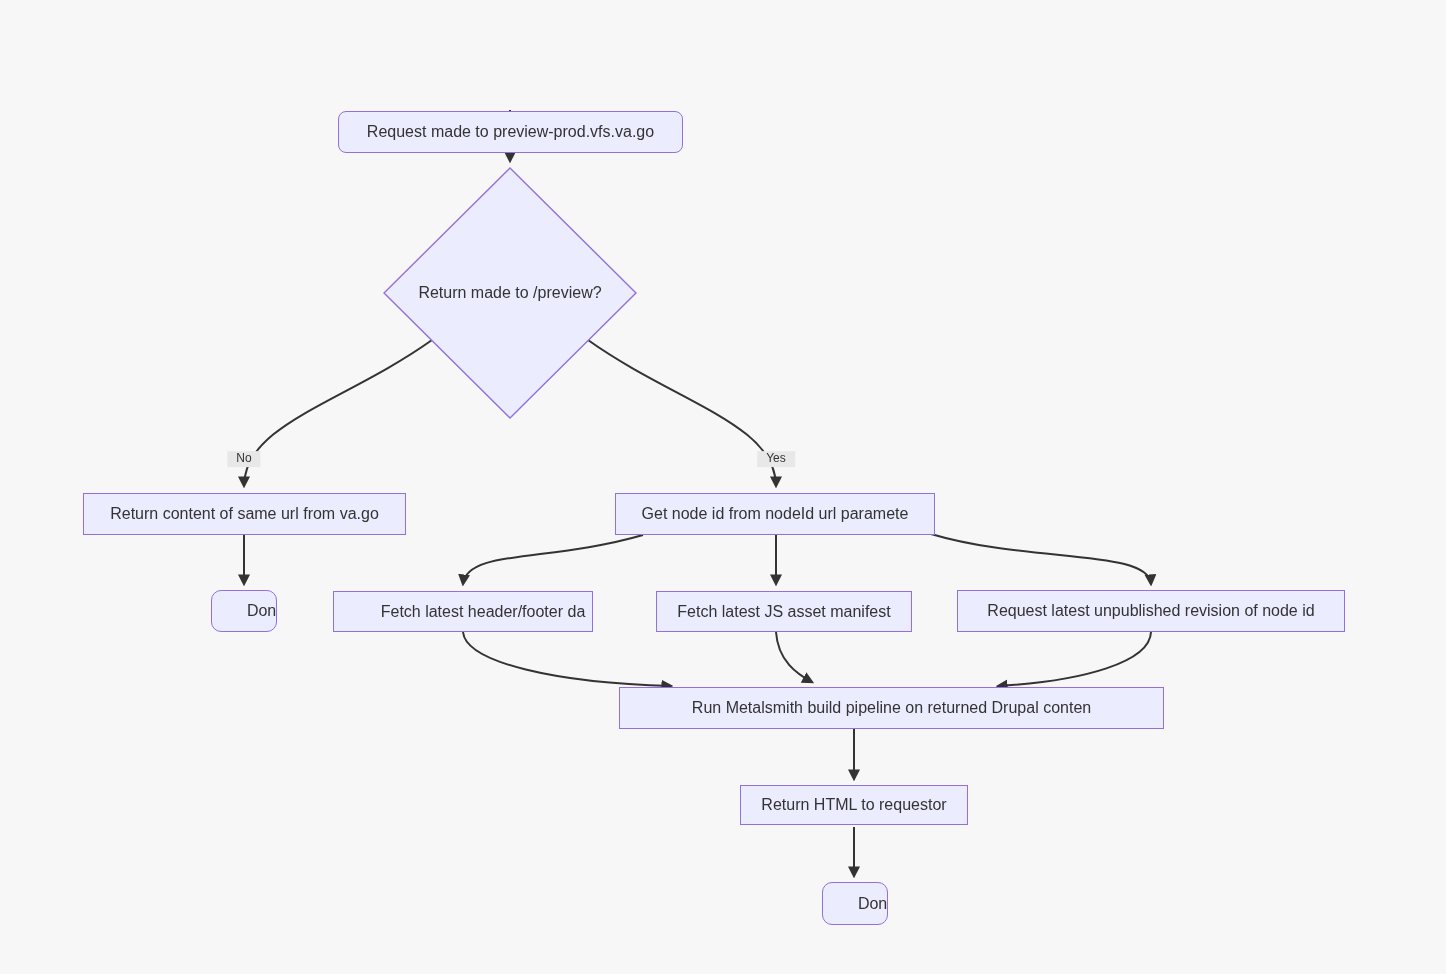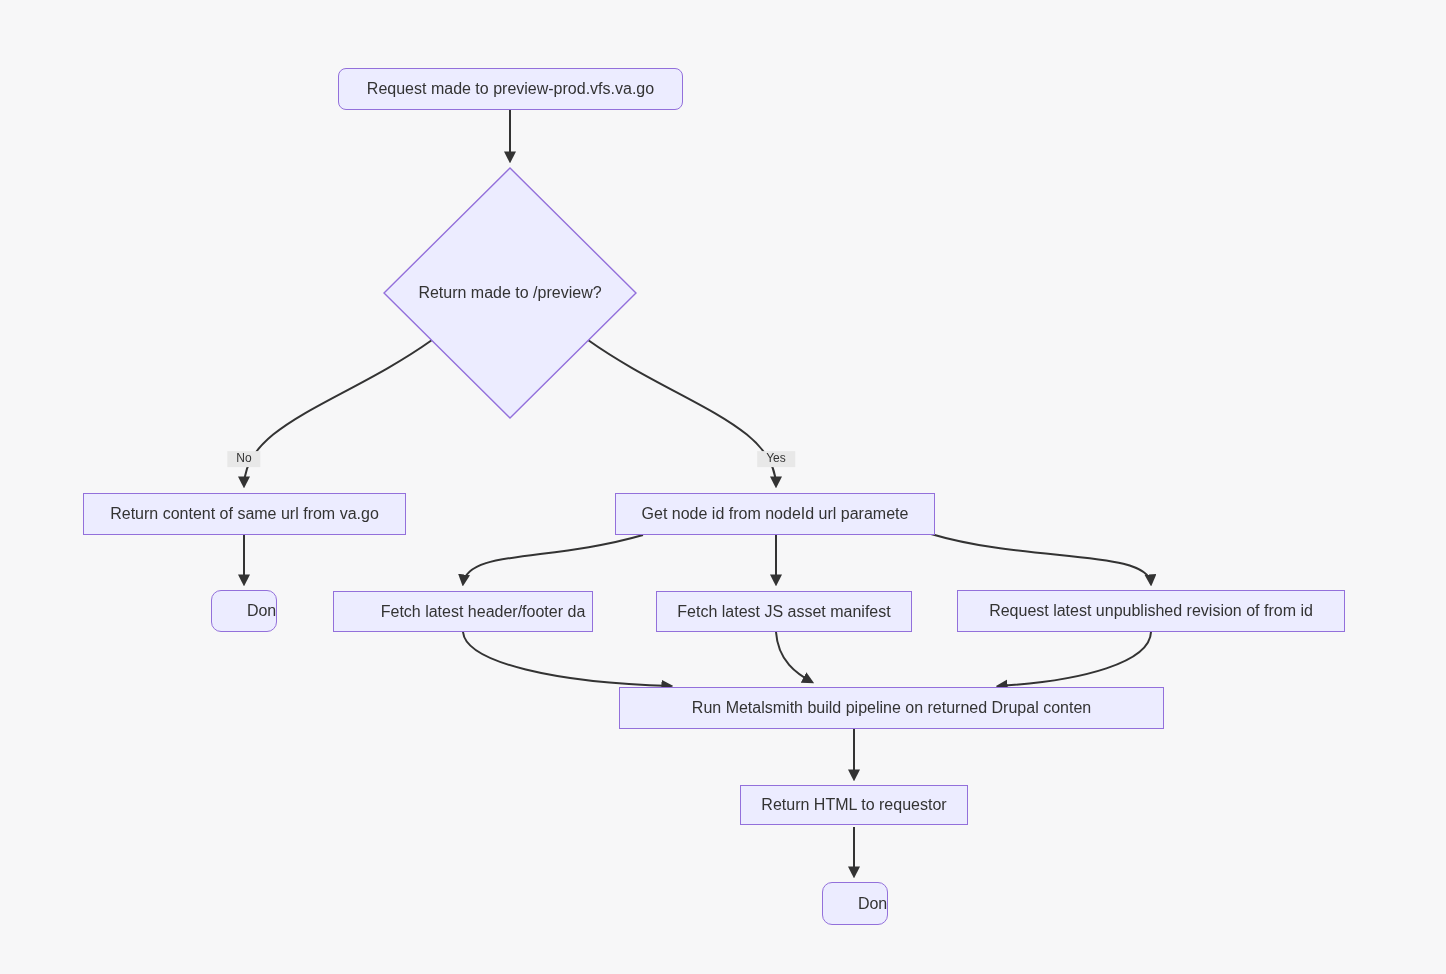--- a/index.html
+++ b/index.html
@@ -30,21 +30,21 @@
     border: 1.4px solid #9370db;
     display: flex;
     align-items: center;
     justify-content: center;
     font-size: 16px;
     line-height: 1.2;
     white-space: nowrap;
     overflow: hidden;
     padding: 0 4px;
   }
-  .node.rounded { border-radius: 8px; }
+  .node.rounded { border-radius: 8px; margin-top: 43px; }
   .node.pill { border-radius: 10px; padding-left: 48px; }
   .diamond-label {
     position: absolute;
     display: flex;
     align-items: center;
     justify-content: center;
     font-size: 16px;
     white-space: nowrap;
     overflow: hidden;
   }
@@ -111,21 +111,21 @@
 
   <div class="node" style="left:333px; top:591px; width:260px; height:41px;padding-left:44px;">
     <span>Fetch latest header/footer da</span>
   </div>
 
   <div class="node" style="left:647px; top:591px; width:256px; height:41px;margin-left:9px;">
     <span>Fetch latest JS asset manifest</span>
   </div>
 
   <div class="node" style="left:957px; top:590px; width:388px; height:42px;">
-    <span>Request latest unpublished revision of from id</span>
+    <span>Request latest unpublished revision of node id</span>
   </div>
 
   <div class="node" style="left:619px; top:687px; width:545px; height:42px;">
     <span>Run Metalsmith build pipeline on returned Drupal conten</span>
   </div>
 
   <div class="node" style="left:740px; top:785px; width:228px; height:40px;">
     <span>Return HTML to requestor</span>
   </div>
 

